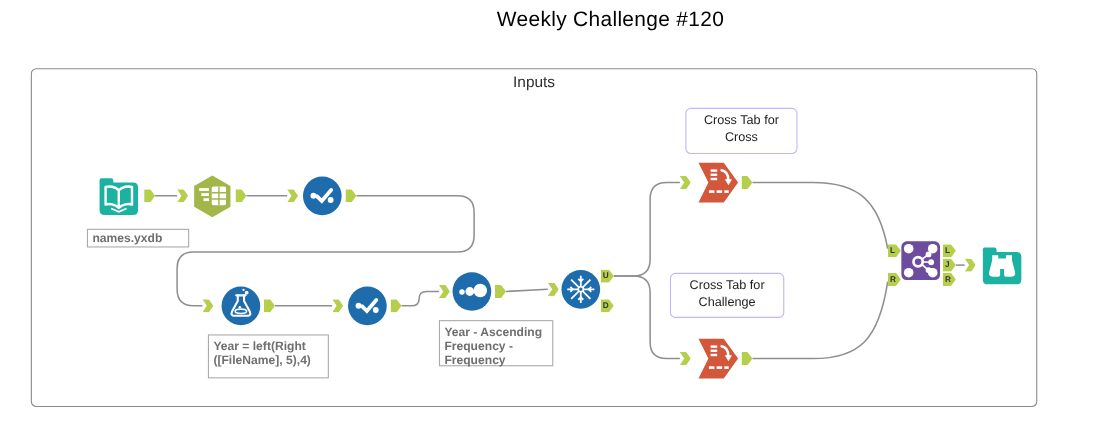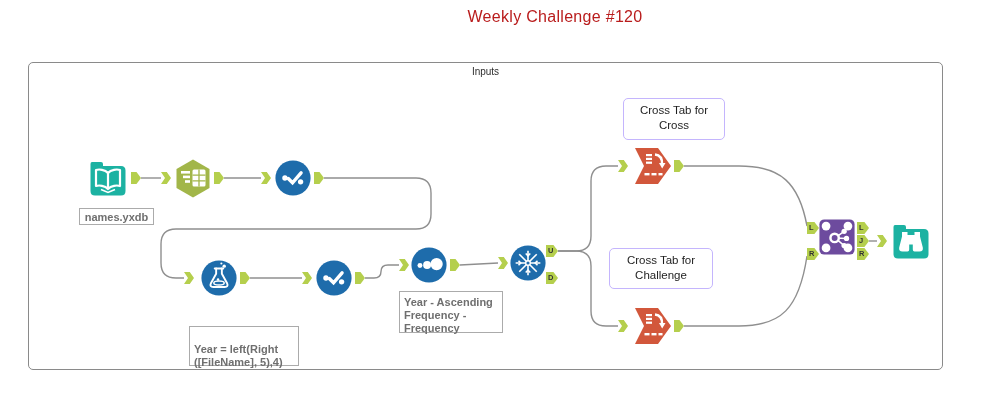--- a/index.html
+++ b/index.html
@@ -1,23 +1,23 @@
 <!DOCTYPE html>
 <html><head>
 <meta charset="utf-8">
 <style>
   html,body{margin:0;padding:0;background:#fff;}
   #page{position:relative;width:998px;height:405px;background:#fff;overflow:hidden;
         font-family:"Liberation Sans",sans-serif;}
   #wf-title{position:absolute;top:8px;left:0;width:998px;text-align:center;text-indent:112px;
-        font-size:16px;color:#b91c1c;letter-spacing:.3px;}
+        font-size:19px;color:#000000;letter-spacing:.3px;}
   #canvas{position:absolute;left:28px;top:62px;width:915px;height:308px;background:#fff;
         border:1.5px solid #8a8a8a;border-radius:5px;box-sizing:border-box;}
   #container-label{position:absolute;top:3px;left:0;width:100%;text-align:center;
-        font-size:10px;color:#2e2e2e;}
+        font-size:14px;color:#2e2e2e;}
   .tool{position:absolute;width:40px;height:40px;z-index:3;}
   .tool svg{display:block;width:100%;height:100%;}
   .anchor{position:absolute;width:10px;height:12px;background:#b5cf4d;z-index:2;
         clip-path:polygon(0 0,55% 0,100% 50%,55% 100%,0 100%);}
   .anchor.in{clip-path:polygon(0 0,58% 0,100% 50%,58% 100%,0 100%,40% 50%);}
   .anchor-l{position:absolute;width:12px;height:12px;background:#b5cf4d;z-index:2;
         clip-path:polygon(0 0,62% 0,100% 50%,62% 100%,0 100%);
         font-weight:bold;font-size:7.5px;line-height:12px;text-align:left;
         padding-left:2px;box-sizing:border-box;color:#333;}
   #wires{position:absolute;left:0;top:0;width:915px;height:308px;z-index:1;}
@@ -80,39 +80,39 @@
       <svg viewBox="0 0 40 40">
         <circle cx="20" cy="20" r="18.5" fill="#1e6cab"></circle>
         <circle cx="11.5" cy="20" r="2.8" fill="#fff"></circle>
         <path d="M15,20.5 L19.5,25 L28.5,14.5" stroke="#fff" stroke-width="3.6" fill="none" stroke-linecap="round"></path>
         <circle cx="28" cy="24" r="2.8" fill="#fff"></circle>
       </svg>
     </div>
     <div class="anchor in" style="left:232px;top:109px;"></div>
     <div class="anchor" style="left:285px;top:109px;"></div>
 
-    <div class="note" style="left:50px;top:145px;width:75px;height:17px;text-align:center;">
+    <div class="note" style="left:50px;top:145px;width:93px;height:17px;">
       <span>names.yxdb</span>
     </div>
 
     <div class="tool" style="left:171px;top:196px;width:38px;height:38px;">
       <svg viewBox="0 0 40 40">
         <circle cx="20" cy="20" r="18.5" fill="#1e6cab"></circle>
         <path d="M17,10 V15.5 L11.5,25.5 Q9.8,29.5 14,29.5 H26 Q30.2,29.5 28.5,25.5 L23,15.5 V10" stroke="#fff" stroke-width="2" fill="none" stroke-linecap="round"></path>
         <path d="M15.5,10 H24.5" stroke="#fff" stroke-width="2" stroke-linecap="round"></path>
         <ellipse cx="20" cy="25.3" rx="5.5" ry="2.1" fill="none" stroke="#fff" stroke-width="1.5"></ellipse>
         <circle cx="19" cy="21.5" r="1.3" fill="#fff"></circle>
         <circle cx="25.5" cy="7.5" r="1.8" fill="#fff"></circle>
         <circle cx="22.5" cy="4.8" r="1.1" fill="#fff"></circle>
       </svg>
     </div>
     <div class="anchor in" style="left:155px;top:209px;"></div>
     <div class="anchor" style="left:211px;top:209px;"></div>
 
-    <div class="note" style="left:160px;top:241px;width:110px;height:40px;padding-top:16px;margin-top:22px;">
+    <div class="note" style="left:160px;top:241px;width:110px;height:40px;padding-top:4px;">
       <div>Year = left(Right</div>
       <div>([FileName], 5),4)</div>
     </div>
 
     <div class="tool" style="left:286px;top:196px;width:38px;height:38px;">
       <svg viewBox="0 0 40 40">
         <circle cx="20" cy="20" r="18.5" fill="#1e6cab"></circle>
         <circle cx="11.5" cy="20" r="2.8" fill="#fff"></circle>
         <path d="M15,20.5 L19.5,25 L28.5,14.5" stroke="#fff" stroke-width="3.6" fill="none" stroke-linecap="round"></path>
         <circle cx="28" cy="24" r="2.8" fill="#fff"></circle>

